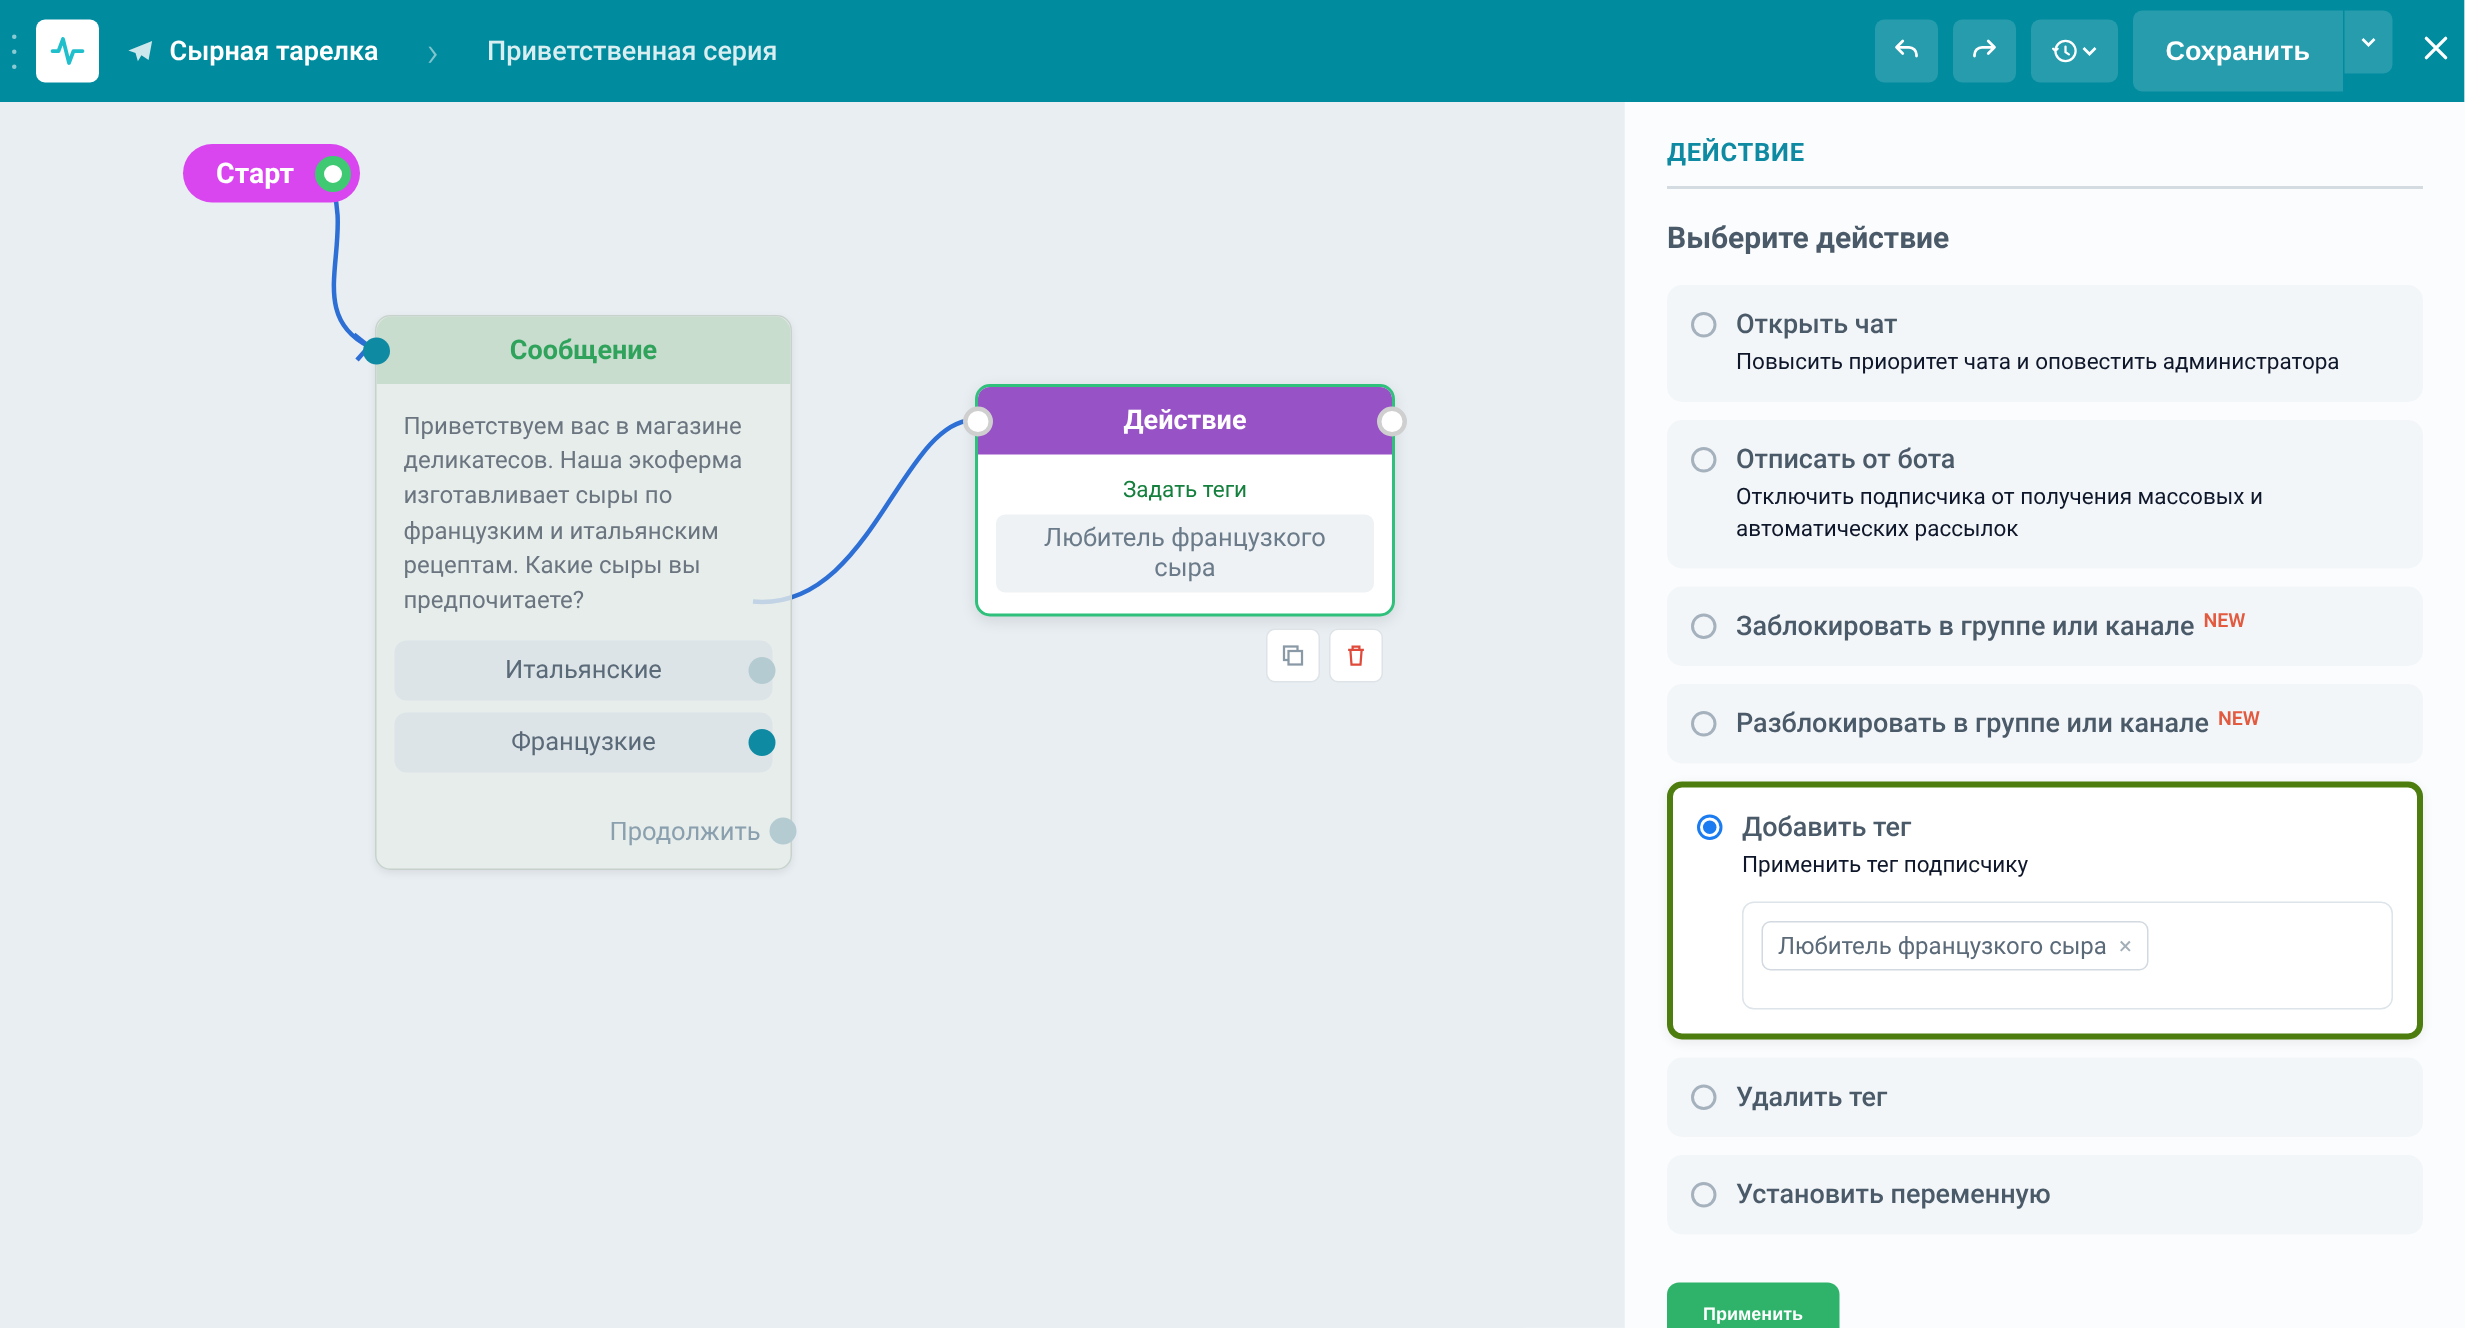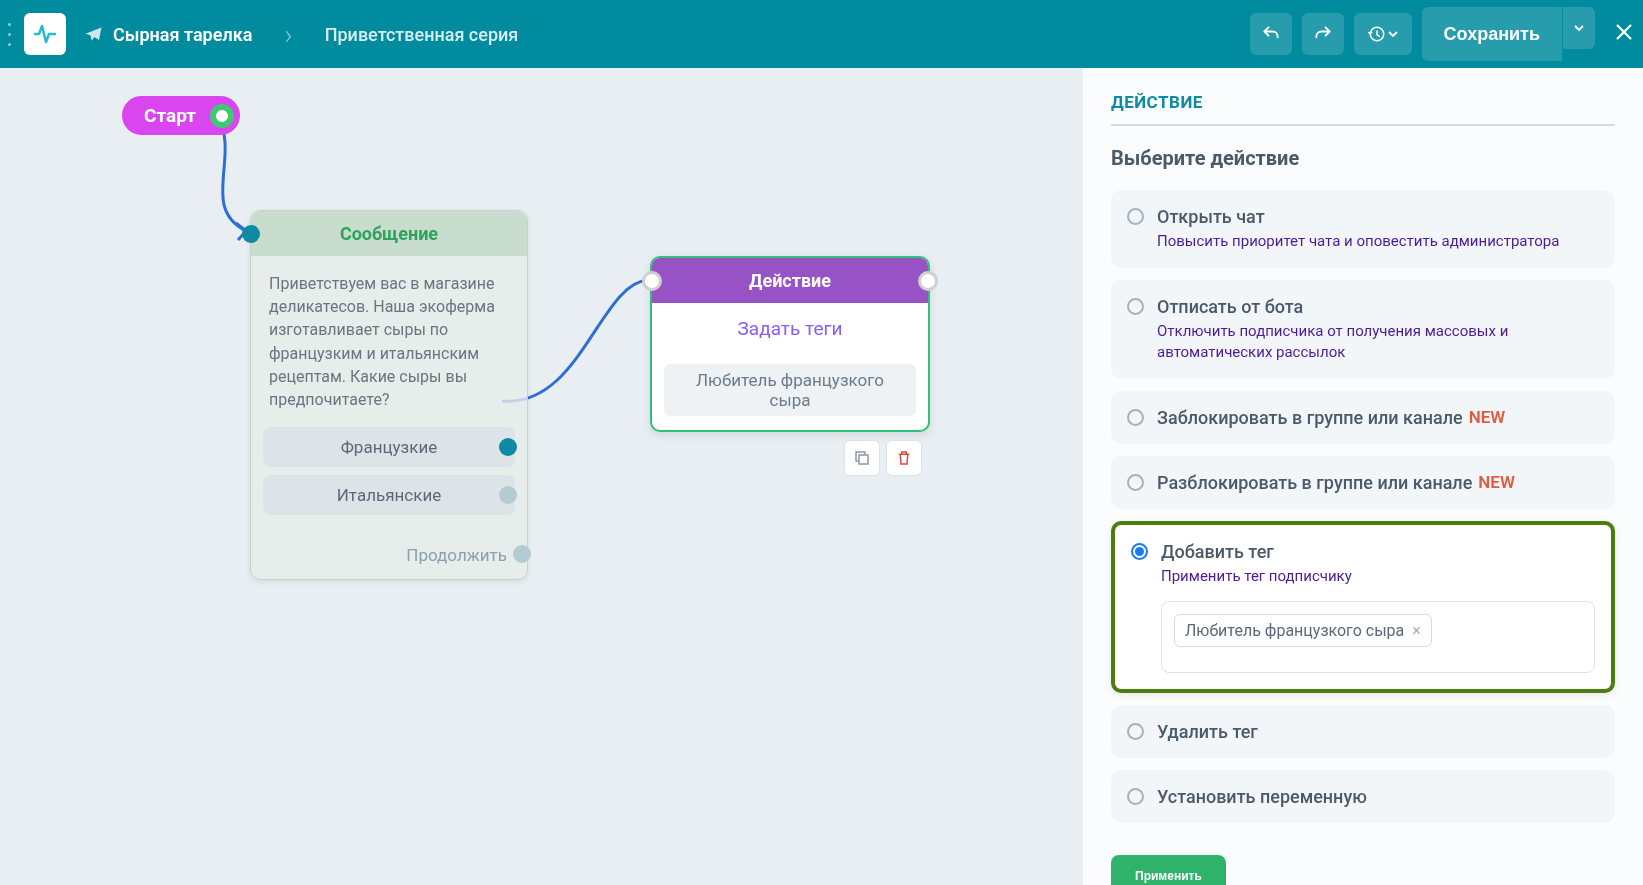--- a/index.html
+++ b/index.html
@@ -122,21 +122,21 @@
   background: #9752c6; color: #fff; text-align: center; font-weight: 700;
   font-size: 18px; padding: 12px; border-radius: 8px 8px 0 0; position: relative;
 }
 .act-in-port, .act-out-port {
   position: absolute; top: 50%; transform: translateY(-50%);
   width: 20px; height: 20px; border-radius: 50%; background: #fff; border: 3px solid #cfcfcf;
 }
 .act-in-port { left: -10px; }
 .act-out-port { right: -10px; }
 .act-body { padding: 14px 12px; text-align: center; }
-.act-title { color: #8b5cf6; font-size: 19px; margin-bottom: 24px; }
+.act-title { color: #15803d; font-size: 15px; margin-bottom: 8px; }
 .act-tag {
   display: inline-block; background: #eef2f5; border-radius: 6px;
   padding: 6px 12px; color: #6b7b8a; font-size: 17px;
 }
 .act-tools {
   position: absolute; right: 6px; bottom: -46px; display: flex; gap: 6px;
 }
 .act-tool-btn {
   width: 36px; height: 36px; background: #fff; border: 1px solid #dee3e8;
   border-radius: 6px; display: flex; align-items: center; justify-content: center; cursor: pointer;
@@ -163,22 +163,22 @@
 .opt-radio {
   position: absolute; left: 16px; top: 18px; width: 17px; height: 17px;
   border: 2px solid #a5b2be; border-radius: 50%;
 }
 .opt-card.selected .opt-radio { border-color: #1a7cf0; }
 .opt-card.selected .opt-radio::after {
   content: ''; width: 9px; height: 9px; background: #1a7cf0; border-radius: 50%;
   position: absolute; top: 2px; left: 2px;
 }
 .opt-label { font-size: 18px; color: #4b5a68; font-weight: 500; }
-.opt-desc { font-size: 15px; color: #4c1d95; margin-top: 4px; line-height: 1.4; }
-.opt-new { color: #e25a3f; font-size: 17px; font-weight: 600; margin-left: 6px; vertical-align: top; }
+.opt-desc { font-size: 15px; color: #0f172a; margin-top: 4px; line-height: 1.4; }
+.opt-new { color: #e25a3f; font-size: 13px; font-weight: 600; margin-left: 6px; vertical-align: top; }
 
 .tag-editor {
   margin-top: 14px; border: 1px solid #dde4ea; border-radius: 8px;
   padding: 12px; min-height: 72px;
 }
 .tag-chip {
   display: inline-flex; align-items: center; border: 1px solid #d2d9e0;
   border-radius: 6px; padding: 6px 10px; font-size: 16px; color: #5b6a78;
 }
 .tag-chip .x { margin-left: 8px; color: #a2aeb8; cursor: pointer; font-size: 16px; }
@@ -340,26 +340,26 @@
   </div>
 
   <div class="msg-node">
     <div class="msg-hdr">
       <span class="msg-in-port"></span>
       <span>Сообщение</span>
     </div>
     <div class="msg-body">Приветствуем вас в магазине деликатесов. Наша экоферма изготавливает сыры по французким и итальянским рецептам. Какие сыры вы предпочитаете?</div>
     <div class="msg-opts">
       <div class="msg-opt">
+        <span>Итальянские</span>
+        <span class="opt-port inactive"></span>
+      </div>
+      <div class="msg-opt">
         <span>Французкие</span>
         <span class="opt-port active"></span>
-      </div>
-      <div class="msg-opt">
-        <span>Итальянские</span>
-        <span class="opt-port inactive"></span>
       </div>
     </div>
     <div class="msg-continue">
       <span>Продолжить</span>
       <span class="cont-port"></span>
     </div>
   </div>
 
   <div class="act-node">
     <div class="act-hdr">

